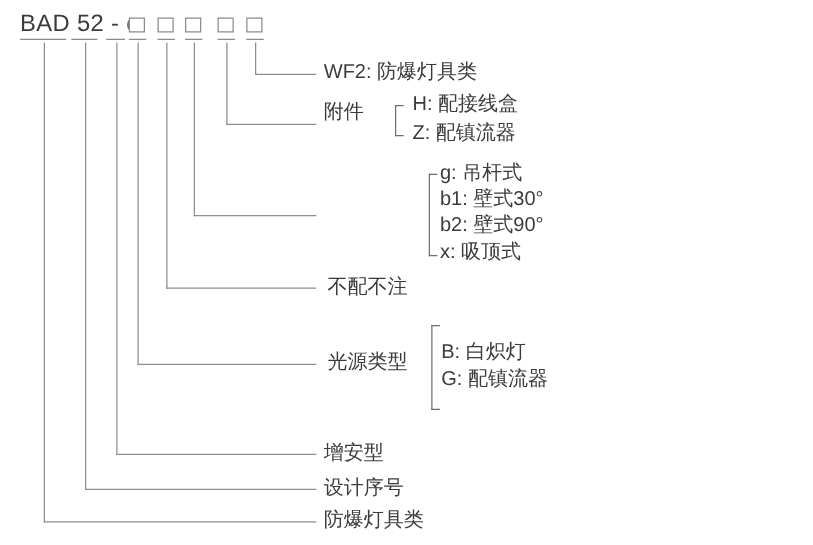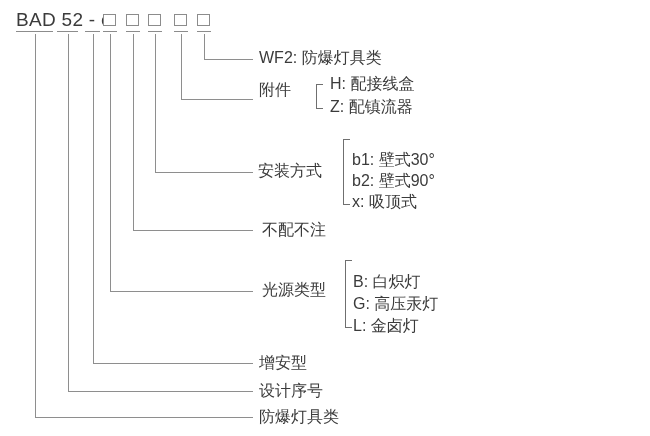--- a/index.html
+++ b/index.html
@@ -52,31 +52,30 @@
   <div class="conn" style="left:67.5px;width:184.5px;height:357px"></div>
   <div class="conn" style="left:34.5px;width:217.5px;height:383px"></div>
 
   <div class="lbl" style="left:259px;top:48px">WF2: 防爆灯具类</div>
 
   <div class="lbl" style="left:259px;top:80px">附件</div>
   <div class="bracket" style="left:316px;top:84px;height:23px"></div>
   <div class="opt" style="left:330px;top:97px">Z: 配镇流器</div>
   <div class="opt" style="left:330px;top:74px">H: 配接线盒</div>
 
-  <div class="lbl" style="left:258px;top:161px">安装方式</div>
   <div class="bracket" style="left:343px;top:139px;height:64px"></div>
+  <div class="opt" style="left:352px;top:129px">g: 吊杆式</div>
   <div class="opt" style="left:352px;top:150px">b1: 壁式30°</div>
   <div class="opt" style="left:352px;top:171px">b2: 壁式90°</div>
   <div class="opt" style="left:352px;top:192px">x: 吸顶式</div>
 
   <div class="lbl" style="left:262px;top:220px">不配不注</div>
 
   <div class="lbl" style="left:262px;top:280px">光源类型</div>
   <div class="bracket" style="left:345px;top:260px;height:66px"></div>
   <div class="opt" style="left:353px;top:272px">B: 白炽灯</div>
-  <div class="opt" style="left:353px;top:294px">G: 高压汞灯</div>
-  <div class="opt" style="left:353px;top:316px">L: 金卤灯</div>
+  <div class="opt" style="left:353px;top:294px">G: 配镇流器</div>
 
   <div class="lbl" style="left:259px;top:353px">增安型</div>
   <div class="lbl" style="left:259px;top:381px">设计序号</div>
   <div class="lbl" style="left:259px;top:407px">防爆灯具类</div>
 
 </div>
 
 </body></html>

